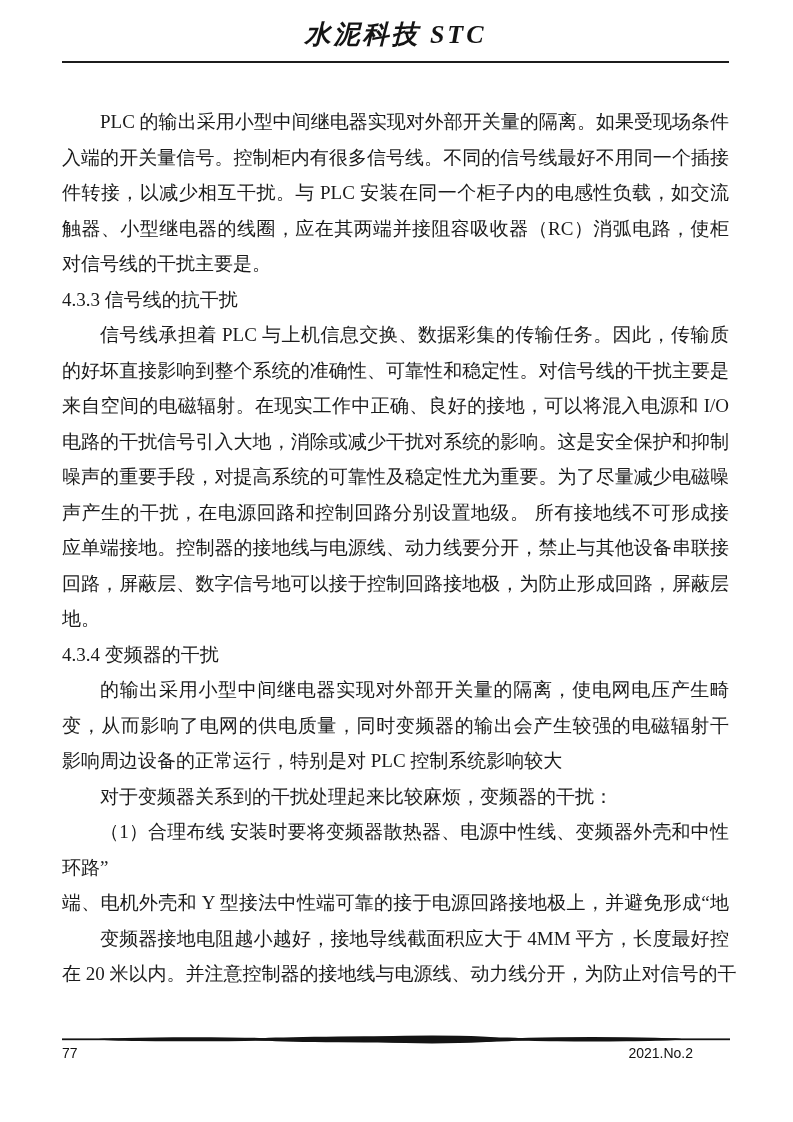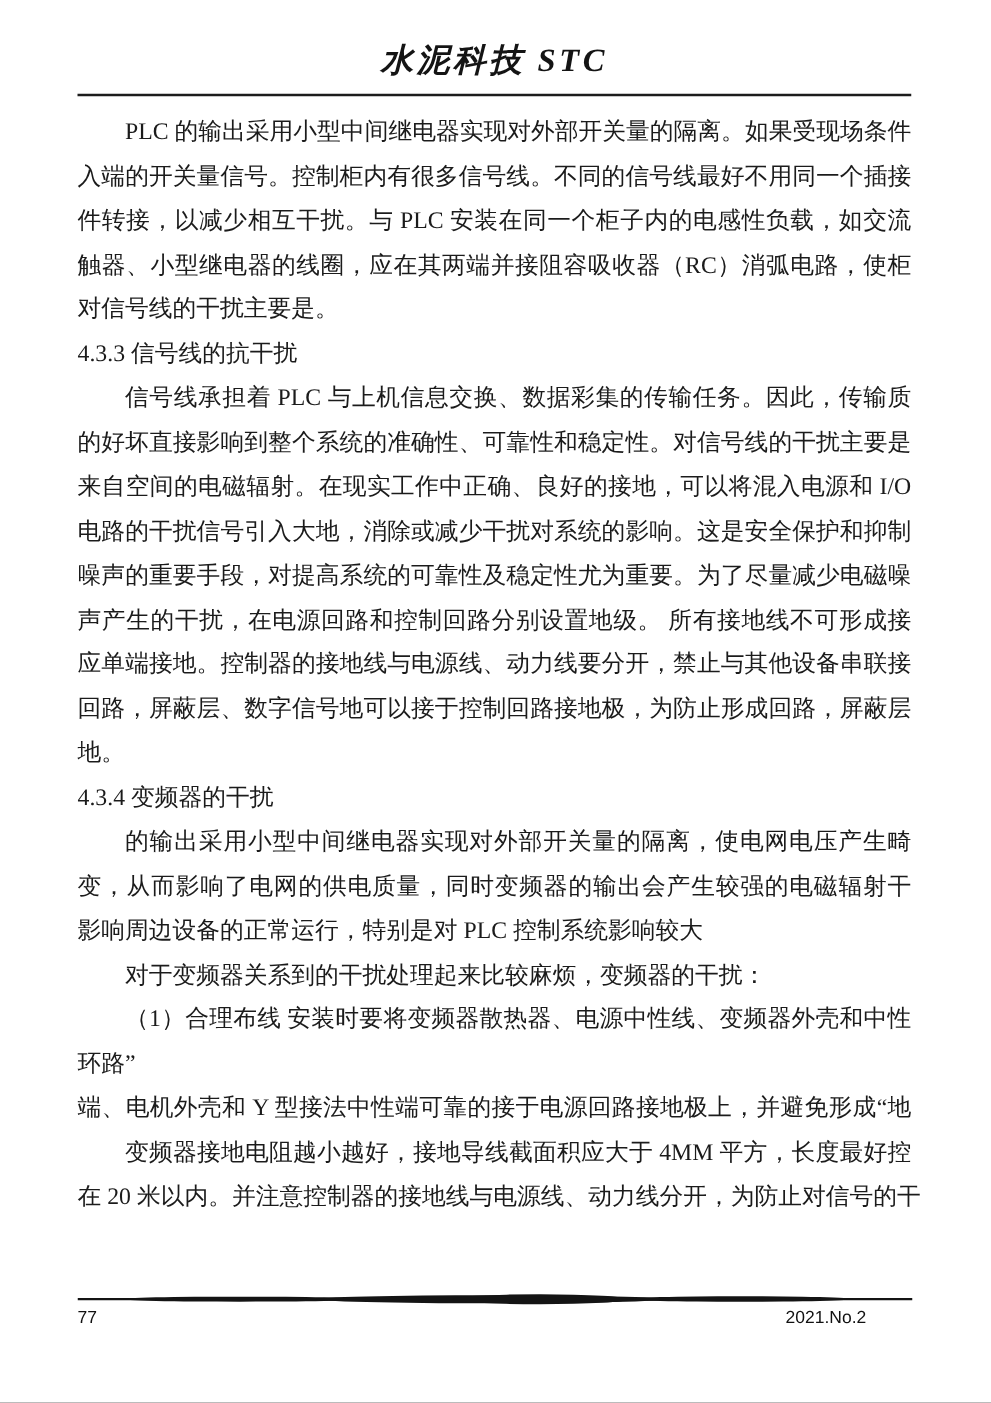--- a/index.html
+++ b/index.html
@@ -13,36 +13,36 @@
     font-family: "Liberation Serif", "DejaVu Serif", serif;
     overflow: hidden;
   }
   .header {
     position: absolute;
     left: 62px; top: 0;
     width: 667px;
     text-align: center;
   }
   .journal-title {
-    padding-top: 34px;
+    padding-top: 20px;
     font-size: 26px;
     line-height: 30px;
     font-weight: 700;
     font-style: italic;
     letter-spacing: 3px;
     color: #141414;
   }
   .header-rule {
     margin-top: 11px;
     border-top: 2px solid #1c1c1c;
     height: 0;
   }
   .article-body {
     position: absolute;
-    left: 62px; top: 88px;
+    left: 62px; top: 104px;
     width: 667px;
     font-size: 19px;
   }
   .line {
     line-height: 35.5px;
     height: 35.5px;
     white-space: nowrap;
     color: #1b1b1b;
   }
   .line.fill {

